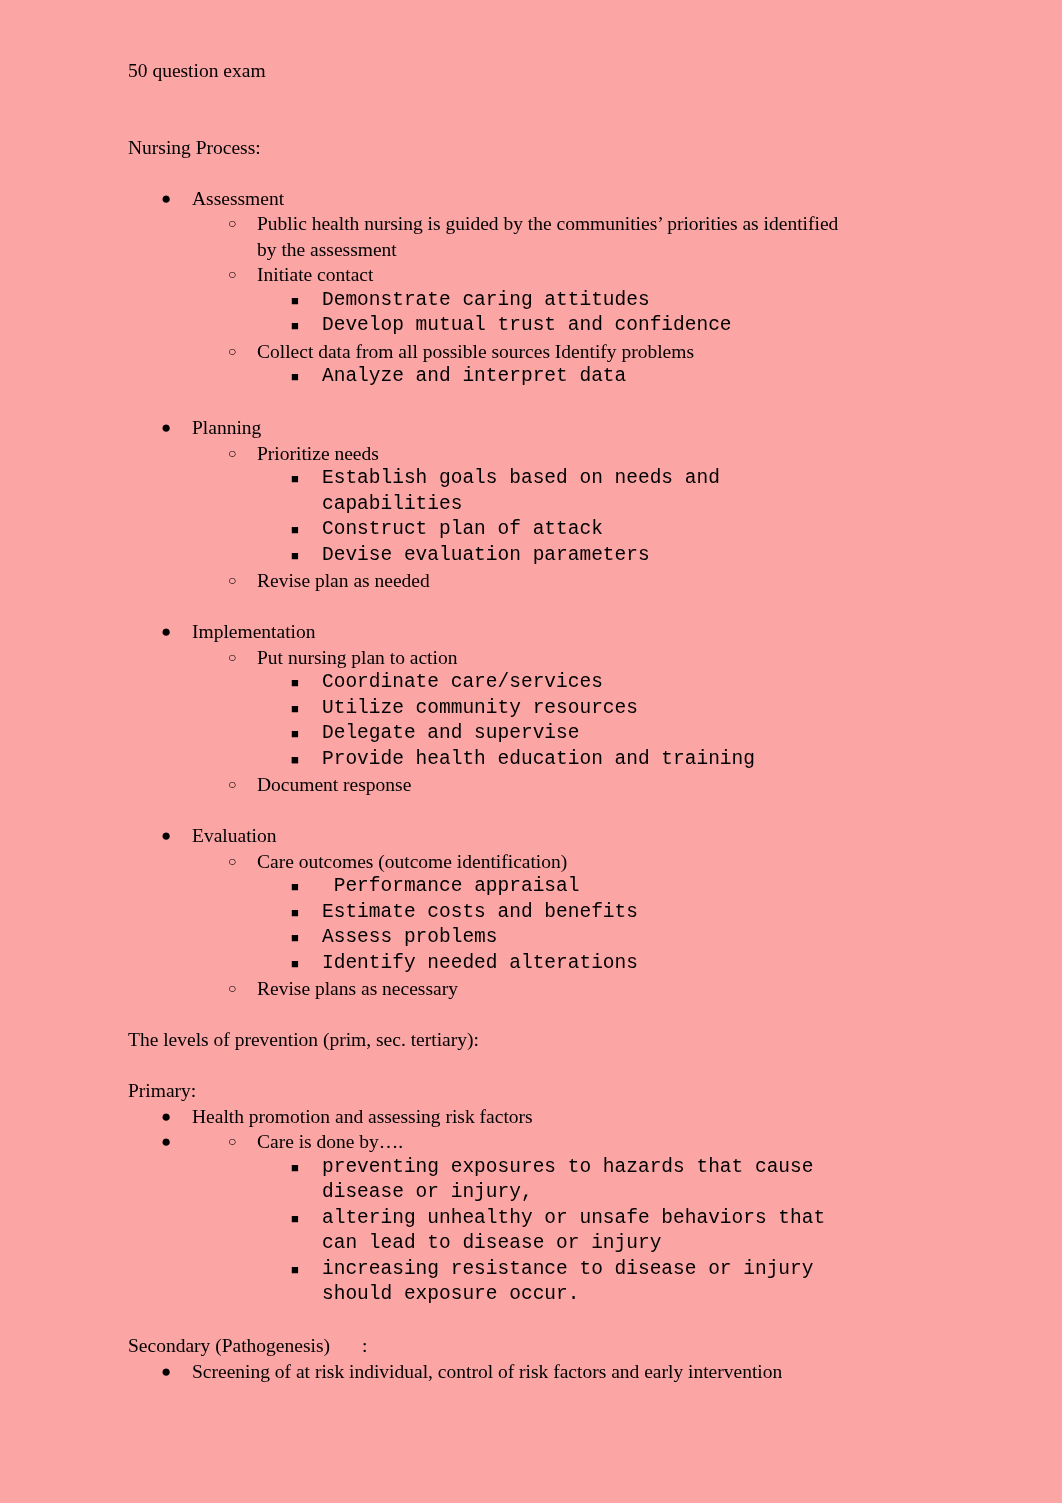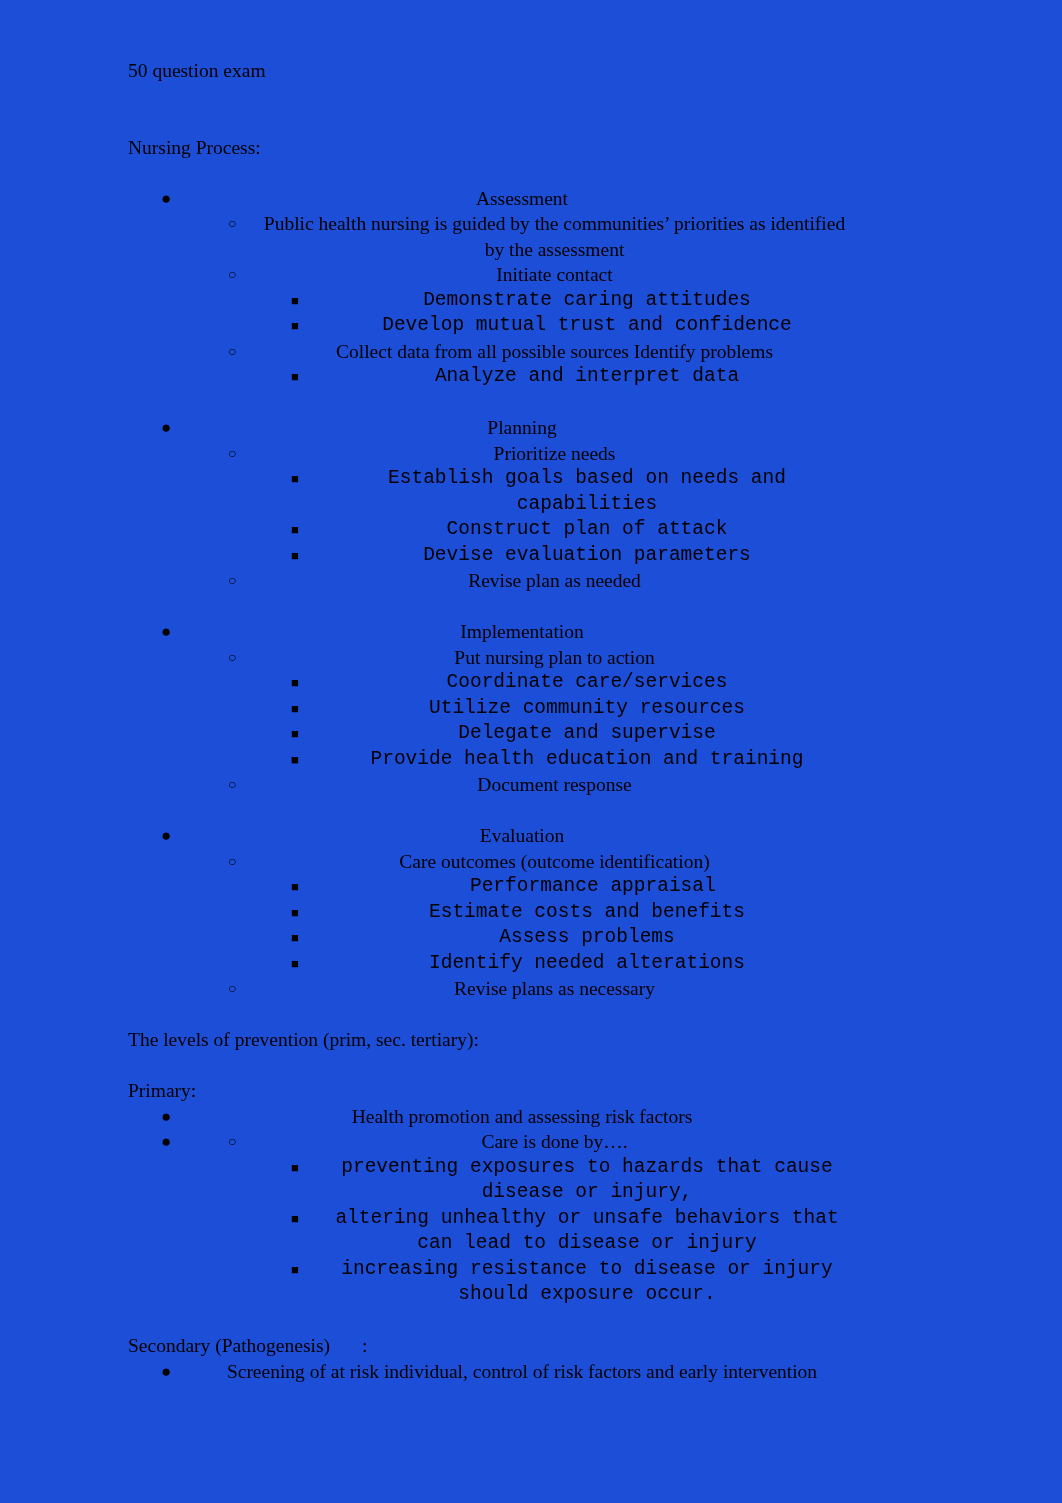--- a/index.html
+++ b/index.html
@@ -5,21 +5,21 @@
 <style>
   html, body {
     margin: 0;
     padding: 0;
     background: #ffffff;
   }
   .page {
     position: relative;
     width: 1062px;
     height: 1503px;
-    background: #1d4ed8;
+    background: #fca5a5;
     font-family: "Liberation Serif", "DejaVu Serif", serif;
     font-size: 19.5px;
     line-height: 25.5px;
     color: #000000;
     overflow: hidden;
     box-sizing: border-box;
     padding: 58px 128px 0 128px;
   }
   .para {
     margin: 0;
@@ -76,21 +76,20 @@
     left: 163px;
     top: 0;
     width: 22px;
     font-size: 13px;
     line-height: 25.5px;
   }
   .txt {
     display: block;
     white-space: pre-wrap;
     max-width: 660px;
-    text-align: center;
   }
   li.l2 > .txt { max-width: 595px; }
   li.l3 > .txt { max-width: 530px; font-family: Liberation Mono, monospace; }
 </style>
 </head>
 <body>
 
 <div class="page">
 
   <p class="para">50 question exam</p>

